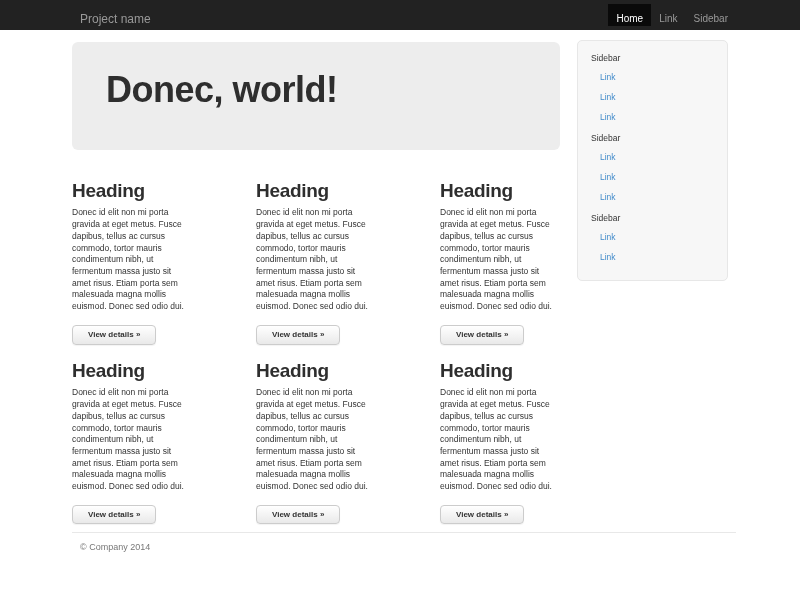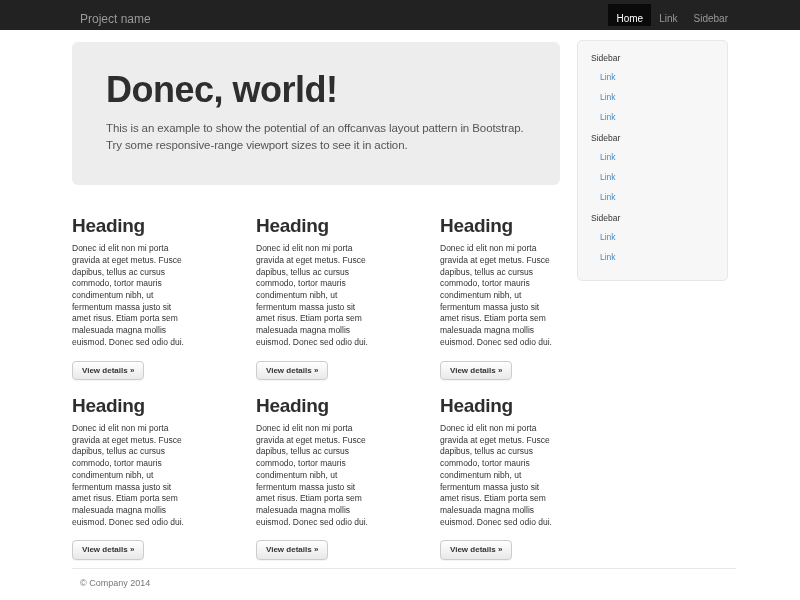--- a/index.html
+++ b/index.html
@@ -64,21 +64,21 @@
     line-height:1.15;letter-spacing:-0.3px;
   }
   .card p{
     margin:0 0 10px;font-size:8.5px;line-height:1.38;color:var(--text);
   }
   .btn{
     display:inline-block;font-family:"Liberation Sans",sans-serif;
     font-size:8px;font-weight:bold;color:var(--text);
     background:linear-gradient(#ffffff,#e9e9e9);
     border:1px solid var(--button-border);border-radius:4px;
-    padding:4px 9px;cursor:pointer;line-height:1.2;
+    padding:4px 15px;cursor:pointer;line-height:1.2;
     box-shadow:0 1px 1px rgba(0,0,0,0.05);
   }
   
   .sidebar{
     width:151px;height:241px;margin-left:17px;margin-top:10px;
     background:var(--sidebar-bg);border:1px solid var(--sidebar-border);
     border-radius:5px;padding:6px 0;overflow:hidden;
   }
   .side-title{
     font-size:8.5px;color:var(--text);padding:6px 13px 4px;
@@ -110,21 +110,20 @@
   </div>
 </nav>
 
 <div class="container">
   <div class="row-main">
 
     <div class="main-col">
 
       <div class="jumbotron">
         <h1>Donec, world!</h1>
-        <p>This is an example to show the potential of an offcanvas layout pattern in Bootstrap. Try some responsive-range viewport sizes to see it in action.</p>
       </div>
 
       <div class="cards-row">
         <div class="card">
           <h2>Heading</h2>
           <p>Donec id elit non mi porta gravida at eget metus. Fusce dapibus, tellus ac cursus commodo, tortor mauris condimentum nibh, ut fermentum massa justo sit amet risus. Etiam porta sem malesuada magna mollis euismod. Donec sed odio dui.</p>
           <button class="btn">View details »</button>
         </div>
         <div class="card">
           <h2>Heading</h2>

